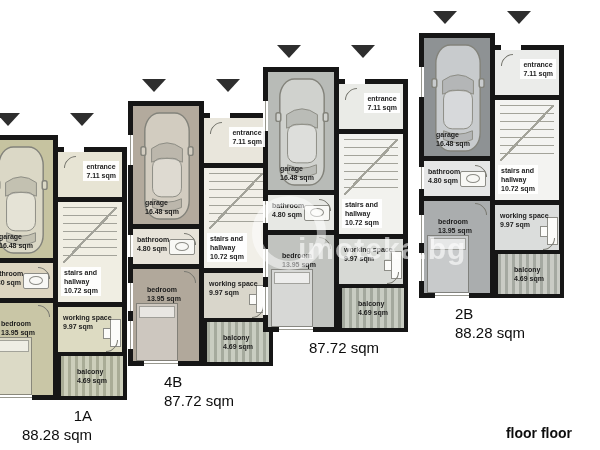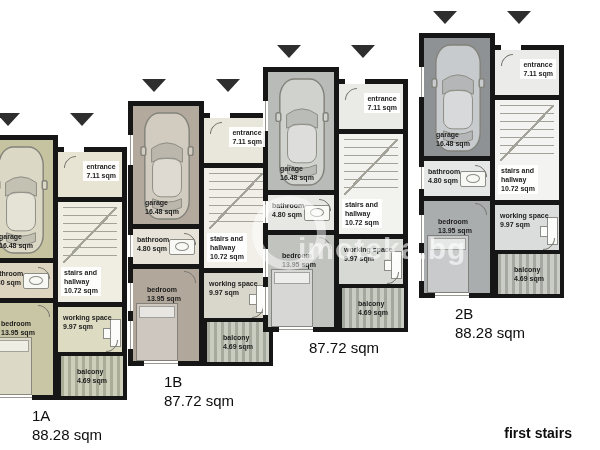--- a/index.html
+++ b/index.html
@@ -138,21 +138,21 @@
 9.97 sqm</div>
       </div>
       <div class="room balcony">
         <div class="rlabel balc-l">balcony
 4.69 sqm</div>
       </div>
 
       <span class="win win-h" style="left:16px;top:260px;width:34px;"></span>
       <span class="gap" style="left:82px;top:12px;width:20px;height:5px;"></span>
     </div>
-    <div class="ulabel" style="left:50px;">
+    <div class="ulabel" style="left:40px;text-align:right;">
       <div class="uid">1A</div>
       <div class="uarea">88.28 sqm</div>
     </div>
   </div>
 
   <div class="unit" style="left:128px;top:101px;--garage:#b3aa9d;--bedv:#b1a89b;--bath:#e7e3d9;--ent:#e9e6dc;--hall:#f1efe8;--work:#d9d6cb;--balc1:#a5aa9d;--balc2:#c9cdc1;--car:#d2ccc0;">
     <div class="plan">
       <span class="arrow a1"></span>
       <span class="arrow a2"></span>
       <div class="room garage">
@@ -201,21 +201,21 @@
 4.69 sqm</div>
       </div>
       <span class="win win-v" style="left:0;top:34px;height:30px;"></span>
       <span class="win win-v" style="left:0;top:134px;height:22px;"></span>
       <span class="win win-v" style="left:0;top:182px;height:28px;"></span>
       <span class="win win-v" style="left:0;top:220px;height:28px;"></span>
       <span class="win win-h" style="left:16px;top:260px;width:34px;"></span>
       <span class="gap" style="left:82px;top:12px;width:20px;height:5px;"></span>
     </div>
     <div class="ulabel" style="left:36px;">
-      <div class="uid">1B</div>
+      <div class="uid">4B</div>
       <div class="uarea">87.72 sqm</div>
     </div>
   </div>
 
   <div class="unit" style="left:263px;top:67px;--garage:#b8bbb7;--bedv:#c1c3bf;--bath:#e7e8e4;--ent:#eaebe7;--hall:#f2f2ee;--work:#d7d9d5;--balc1:#a3a89d;--balc2:#c8ccc2;--car:#d0d2ce;">
     <div class="plan">
       <span class="arrow a1"></span>
       <span class="arrow a2"></span>
       <div class="room garage">
         <svg class="car" viewBox="0 0 56 116">
@@ -331,14 +331,14 @@
       <span class="gap" style="left:82px;top:12px;width:20px;height:5px;"></span>
     </div>
     <div class="ulabel" style="left:36px;">
       <div class="uid">2B</div>
       <div class="uarea">88.28 sqm</div>
     </div>
   </div>
 
   <div class="wmark-circle"></div>
   <div class="wmark">imoteka.bg</div>
-  <div class="floorlabel">first stairs</div>
+  <div class="floorlabel">floor floor</div>
 </div>
 
 </body></html>

